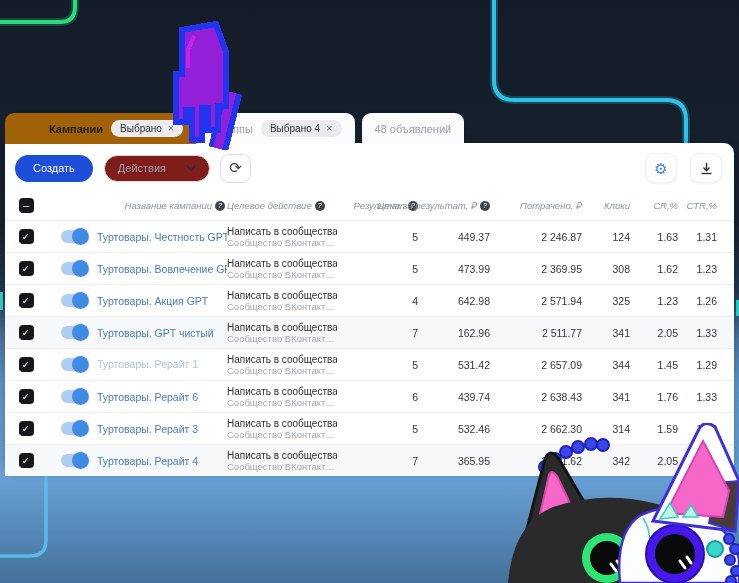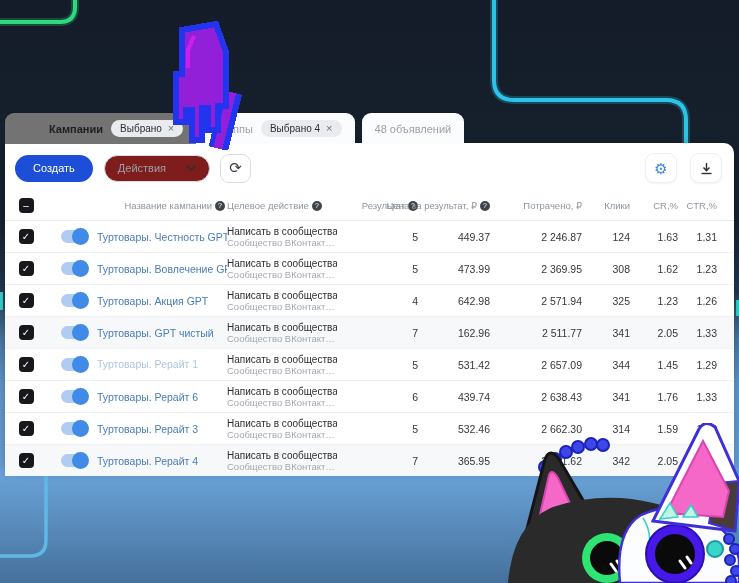--- a/index.html
+++ b/index.html
@@ -6,21 +6,21 @@
   body{
     width:739px;height:583px;position:relative;overflow:hidden;
     font-family:"Liberation Sans","DejaVu Sans",sans-serif;
     background:linear-gradient(180deg,#131c28 0%,#18222f 38%,#22374f 50%,#49769f 58%,#5f96cb 66%,#68a0d5 82%,#45719b 100%);
   }
   .bg-lines{position:absolute;left:0;top:0;z-index:1;}
   
   .tabs{position:absolute;left:5px;top:113px;display:flex;gap:7px;z-index:6;}
   .tab{display:flex;align-items:center;gap:8px;height:31px;padding:0 13px;
        background:#fbfcfd;border-radius:9px 9px 0 0;box-shadow:0 -1px 2px rgba(0,0,0,.08);}
-  .tab.active{background:#737373;padding-left:44px;}
+  .tab.active{background:#a16207;padding-left:44px;}
   .tab-label{font-size:11px;color:#9aa0a8;}
   .tab.active .tab-label{color:#1d1f23;font-weight:bold;}
   .tab-badge{display:flex;align-items:flex-end;gap:6px;background:#e9ebee;border-radius:10px;
        padding:3px 9px;font-size:10px;color:#2c2e33;}
   .tab-badge .x{color:#6b7078;font-size:11px;line-height:1;}
   
   .panel{position:absolute;left:5px;top:143px;width:729px;height:327px;background:#fff;
        border-radius:0 10px 10px 10px;z-index:5;box-shadow:0 2px 10px rgba(0,0,0,.25);}
   .toolbar{display:flex;align-items:center;padding:10px 12px 8px 10px;}
   .btn-create{background:#1d4ed8;color:#fff;border:none;border-radius:15px;height:27px;
@@ -30,21 +30,21 @@
   .btn-refresh{display:flex;align-items:center;justify-content:center;width:29px;height:27px;
        background:#fff;border:1px solid #d9dde3;border-radius:9px;margin-left:10px;
        font-size:15px;color:#3c4046;}
   .toolbar-right{margin-left:auto;display:flex;gap:13px;}
   .icon-btn{display:flex;align-items:center;justify-content:center;width:30px;height:28px;
        background:#fff;border:1px solid #eef0f3;border-radius:9px;box-shadow:0 1px 2px rgba(0,0,0,.06);}
   .gear{color:#3d87e0;font-size:15px;line-height:1;}
   
   .grid{display:grid;grid-template-columns:42px 50px 130px 110px 83px 72px 92px 48px 48px 39px;align-items:center;}
   .thead{height:29px;border-bottom:1px solid #ececef;}
-  .th{font-size:9.5px;color:#8e959e;white-space:nowrap;overflow:visible;display:flex;align-items:center;gap:3px;}
+  .th{font-size:9.5px;color:#8e959e;white-space:nowrap;overflow:visible;display:flex;align-items:center;gap:3px;font-style:italic;}
   .th.r{justify-content:flex-end;padding-right:2px;}
   .th.l{justify-content:flex-start;text-align:right;}
   .help{display:inline-flex;align-items:center;justify-content:center;width:10px;height:10px;
        border-radius:50%;background:#3f444b;color:#fff;font-size:7px;flex:0 0 auto;}
   .tr{height:31px;border-bottom:1px solid #f0f0f2;}
   .tr.shaded{background:#f7f8f9;}
   .tr:last-child{border-bottom:none;}
   .td{font-size:10.5px;color:#33363b;}
   .td.num{text-align:right;padding-right:2px;}
   .cbx{display:flex;justify-content:center;}

